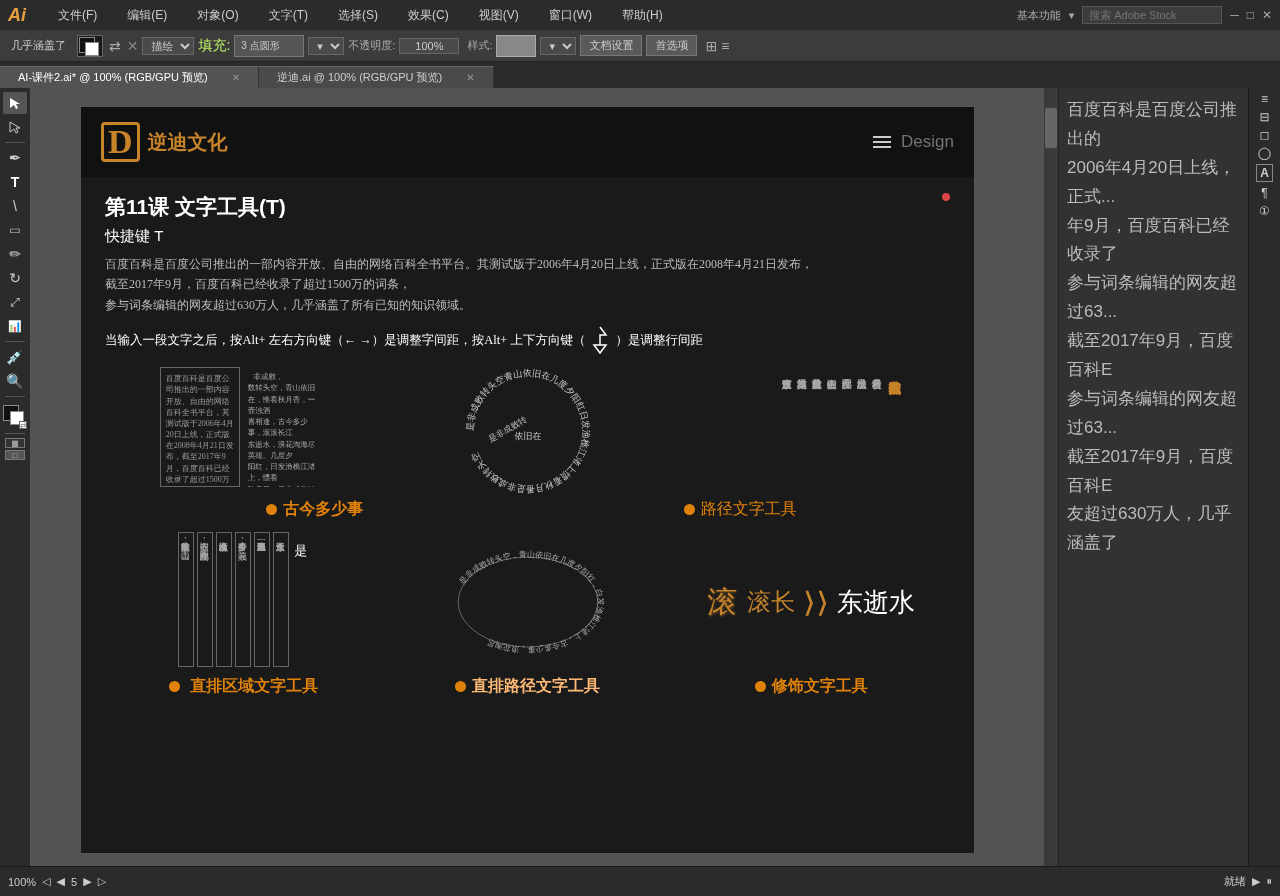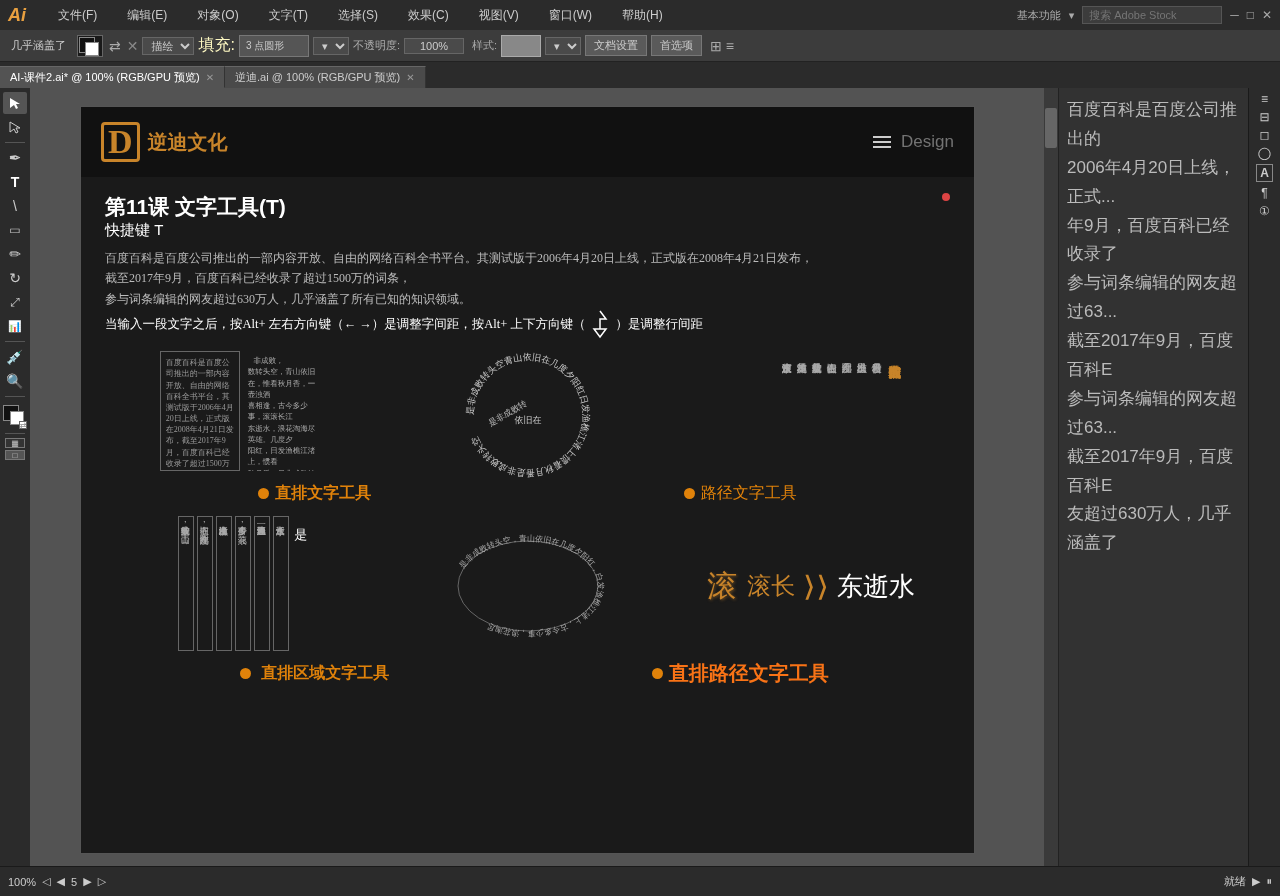--- a/index.html
+++ b/index.html
@@ -26,21 +26,21 @@
     .toolbar-input { background: #4a4a4a; border: 1px solid #666; color: #ccc; font-size: 11px; padding: 1px 4px; width: 60px; text-align: center; }
     .toolbar-btn { background: #5a5a5a; border: 1px solid #777; color: #ccc; font-size: 11px; padding: 2px 8px; cursor: pointer; }
 
     
     .tab-bar {
       width: 100%; height: 26px; background: #2b2b2b; display: flex; align-items: flex-end;
       position: absolute; top: 62px; left: 0; z-index: 98;
     }
     .tab { 
       height: 22px; background: #4a4a4a; color: #ccc; font-size: 11px; 
-      padding: 0 10px; display: flex; align-items: center; gap: 6px;
+      padding: 0 18px; display: flex; align-items: center; gap: 24px;
       border-top: 1px solid #666; border-right: 1px solid #333; cursor: pointer;
     }
     .tab.active { background: #535353; color: #fff; border-bottom: 1px solid #535353; }
     .tab-close { color: #999; font-size: 10px; cursor: pointer; }
 
     
     .left-panel {
       position: absolute; top: 88px; left: 0; width: 30px; height: calc(100% - 118px);
       background: #2b2b2b; display: flex; flex-direction: column; align-items: center;
       padding: 4px 0; gap: 2px; z-index: 97;
@@ -135,21 +135,21 @@
   <span class="toolbar-item">几乎涵盖了</span>
   <div style="width:26px;height:22px;background:#1a1a1a;border:1px solid #666;position:relative;cursor:pointer">
     <div style="width:16px;height:16px;background:#111;position:absolute;top:1px;left:1px;border:1px solid #888"></div>
     <div style="width:14px;height:14px;background:#fff;border:1px solid #888;position:absolute;top:6px;left:7px"></div>
   </div>
   <span style="color:#aaa;margin:0 2px;font-size:14px">⇄</span>
   <span style="color:#888;font-size:14px;cursor:pointer">✕</span>
   <select class="toolbar-select">
     <option>描绘</option>
   </select>
-  <span style="color:#fef9c3;font-size:16px">填充:</span>
+  <span style="color:#bef264;font-size:14px">填充:</span>
   <div style="width:70px;height:22px;background:#555;border:1px solid #777;display:flex;align-items:center;padding:0 6px">
     <span style="color:#ccc;font-size:10px">3 点圆形</span>
   </div>
   <select class="toolbar-select"><option>▾</option></select>
   <span style="color:#aaa;font-size:11px;">不透明度:</span>
   <input class="toolbar-input" value="100%" style="">
   <span style="color:#aaa;font-size:11px;margin-left:4px">样式:</span>
   <div style="width:40px;height:22px;background:#888;border:1px solid #aaa"></div>
   <select class="toolbar-select"><option>▾</option></select>
   <button class="toolbar-btn">文档设置</button>
@@ -221,23 +221,23 @@
           <div class="hamburger-line"></div>
         </div>
         <span style="color:#737373;font-size:17px">Design</span>
       </div>
     </div>
 
     <div class="slide-content">
 
       <div style="position:relative">
         <div style="position:absolute;right:0;top:0;width:8px;height:8px;background:#d44;border-radius:50%"></div>
-        <h2 style="color:#fff;font-size:21px;font-family:'SimHei',sans-serif;">第11课   文字工具(T)</h2>
+        <h2 style="color:#fff;font-size:21px;font-family:'SimHei',sans-serif;margin-bottom:6px">第11课   文字工具(T)</h2>
         <p style="color:#fff;font-size:15px;margin-bottom:8px">快捷键 T</p>
-        <div style="color:#bbb;font-size:12px;line-height:1.7;font-family:'SimSun',serif">
+        <div style="color:#bbb;font-size:12px;line-height:1.7;margin-bottom:10px;font-family:'SimSun',serif">
           百度百科是百度公司推出的一部内容开放、自由的网络百科全书平台。其测试版于2006年4月20日上线，正式版在2008年4月21日发布，<br>
           截至2017年9月，百度百科已经收录了超过1500万的词条，<br>
           参与词条编辑的网友超过630万人，几乎涵盖了所有已知的知识领域。
         </div>
         <div style="color:#fff;font-size:12.5px;margin-bottom:12px;font-family:'SimSun',serif;display:flex;align-items:center;gap:6px">
           当输入一段文字之后，按Alt+ 左右方向键（← →）是调整字间距，按Alt+ 上下方向键（
           <svg width="18" height="30" viewBox="0 0 18 30" style="display:inline-block;vertical-align:middle">
             <path d="M9 2 L15 10 L9 10 L9 20 L15 20 L9 28 L3 20 L9 20" fill="none" stroke="#fff" stroke-width="1.5"></path>
           </svg>
           ）是调整行间距
@@ -285,21 +285,21 @@
             <div style="writing-mode:vertical-rl;font-size:10px;color:#aaa;font-family:'SimSun',serif;line-height:1.3">日发渔樵上</div>
             <div style="writing-mode:vertical-rl;font-size:10px;color:#aaa;font-family:'SimSun',serif;line-height:1.3">惯看秋月番</div>
             <div style="writing-mode:vertical-rl;font-size:10px;color:#c8842a;font-family:'SimSun',serif;font-size:13px;line-height:1.3">旧是非成败转头空青山依旧在</div>
           </div>
         </div>
       </div>
 
       <div style="display:flex;gap:6px;margin-bottom:12px">
         <div style="flex:1;display:flex;align-items:center;justify-content:center;gap:6px">
           <div style="width:11px;height:11px;border-radius:50%;background:#e0820a"></div>
-          <span style="color:#e0820a;font-size:16px;font-weight:bold;font-family:'SimHei',sans-serif">直排文字工具</span>
+          <span style="color:#e0820a;font-size:16px;font-weight:bold;font-family:'SimHei',sans-serif">古今多少事</span>
         </div>
         <div style="flex:1;display:flex;align-items:center;justify-content:center;gap:6px">
           <div style="width:11px;height:11px;border-radius:50%;background:#e0820a"></div>
           <span style="color:#e0820a;font-size:16px;font-weight:normal;font-family:'SimHei',sans-serif">路径文字工具</span>
         </div>
       </div>
 
       <div style="display:flex;gap:6px;align-items:flex-start;margin-bottom:4px">
 
         <div style="flex:1;display:flex;flex-direction:column;align-items:center;gap:6px">
@@ -338,21 +338,25 @@
         </div>
       </div>
 
       <div style="display:flex;gap:6px">
         <div style="flex:1;display:flex;align-items:center;justify-content:center;gap:10px">
           <div style="width:11px;height:11px;border-radius:50%;background:#e0820a"></div>
           <span style="color:#e0820a;font-size:16px;font-weight:bold;font-family:'SimHei',sans-serif">直排区域文字工具</span>
         </div>
         <div style="flex:1;display:flex;align-items:center;justify-content:center;gap:6px">
           <div style="width:11px;height:11px;border-radius:50%;background:#e0820a"></div>
-          <span style="color:#f97316;font-size:20px;font-weight:bold;font-family:'SimHei',sans-serif">直排路径文字工具</span>
+          <span style="color:#fdba74;font-size:16px;font-weight:bold;font-family:'SimHei',sans-serif">直排路径文字工具</span>
+        </div>
+        <div style="flex:1;display:flex;align-items:center;justify-content:center;gap:6px">
+          <div style="width:11px;height:11px;border-radius:50%;background:#e0820a"></div>
+          <span style="color:#e0820a;font-size:16px;font-weight:bold;font-family:'SimHei',sans-serif">修饰文字工具</span>
         </div>
       </div>
     </div>
   </div>
 </div>
 
 <div class="scrollbar-v">
   <div class="scrollbar-thumb"></div>
 </div>
 

